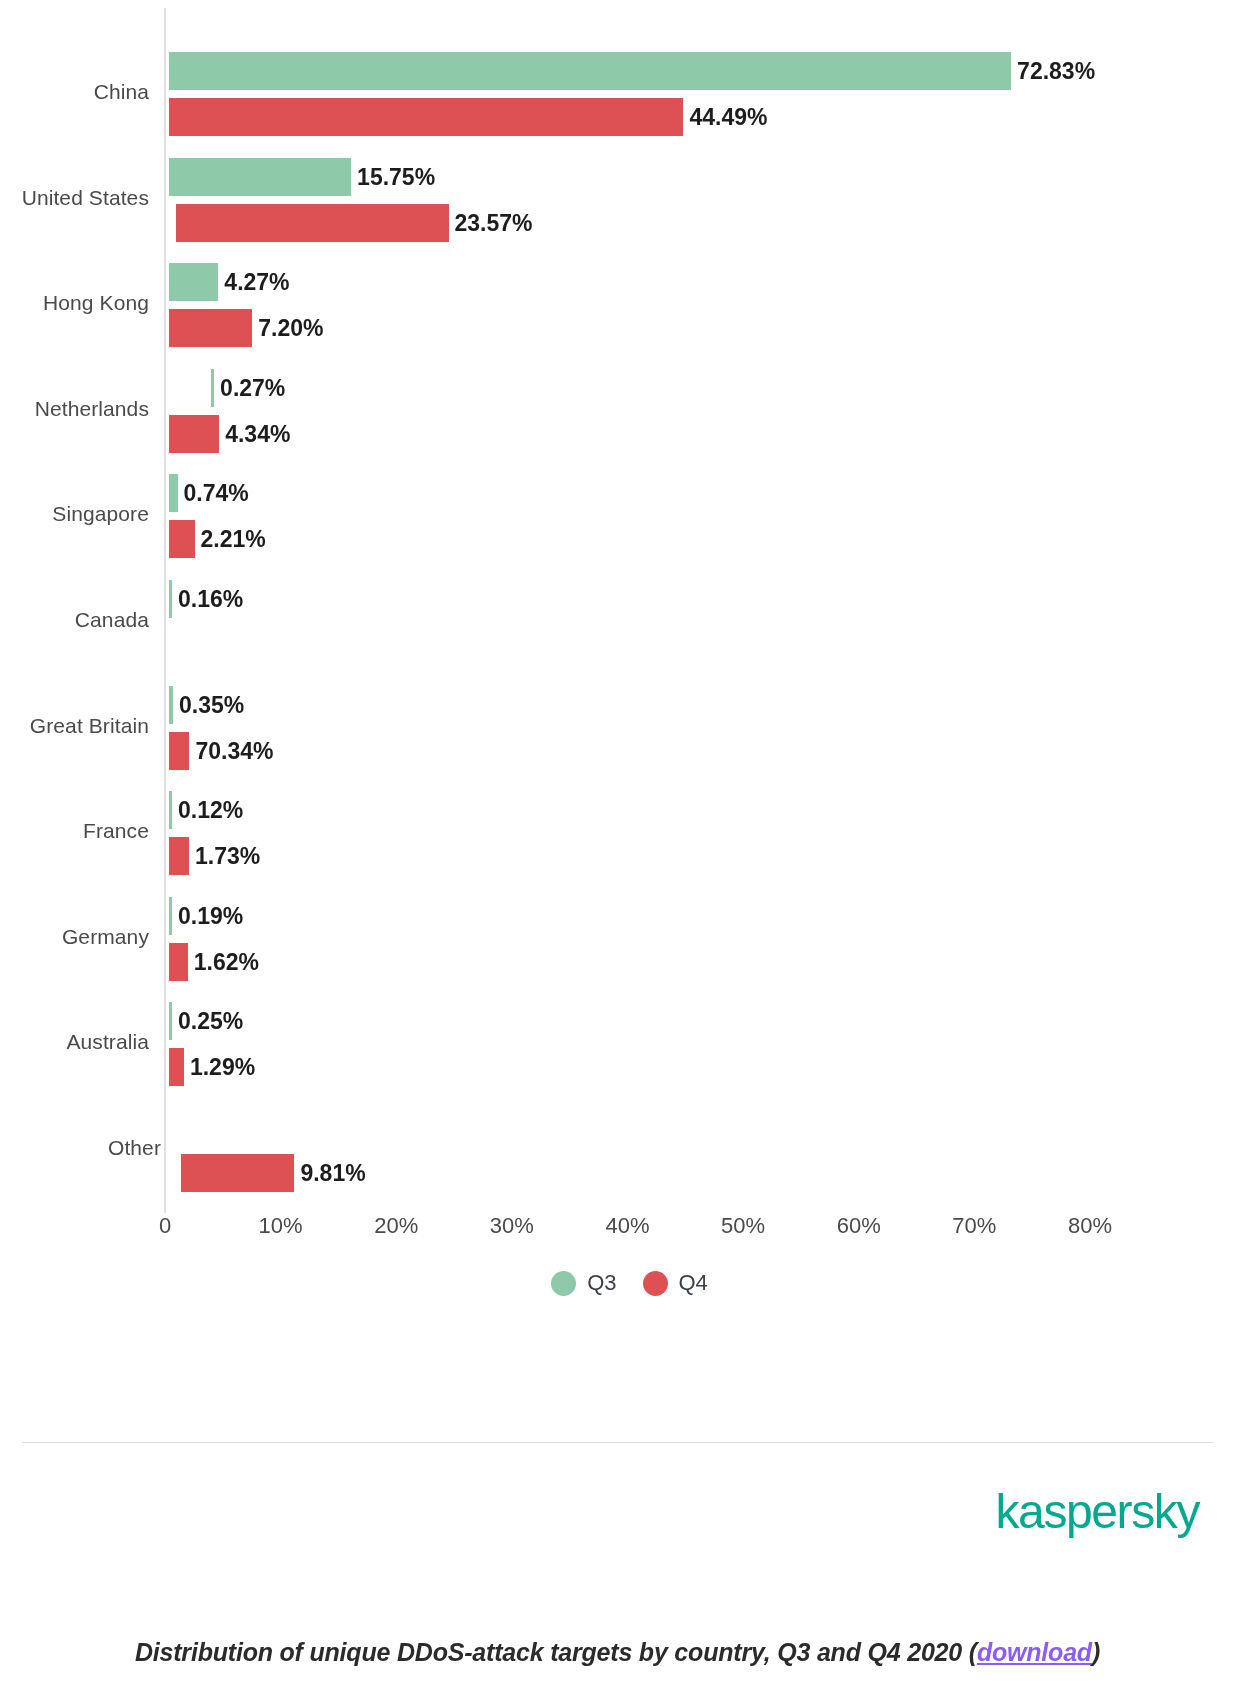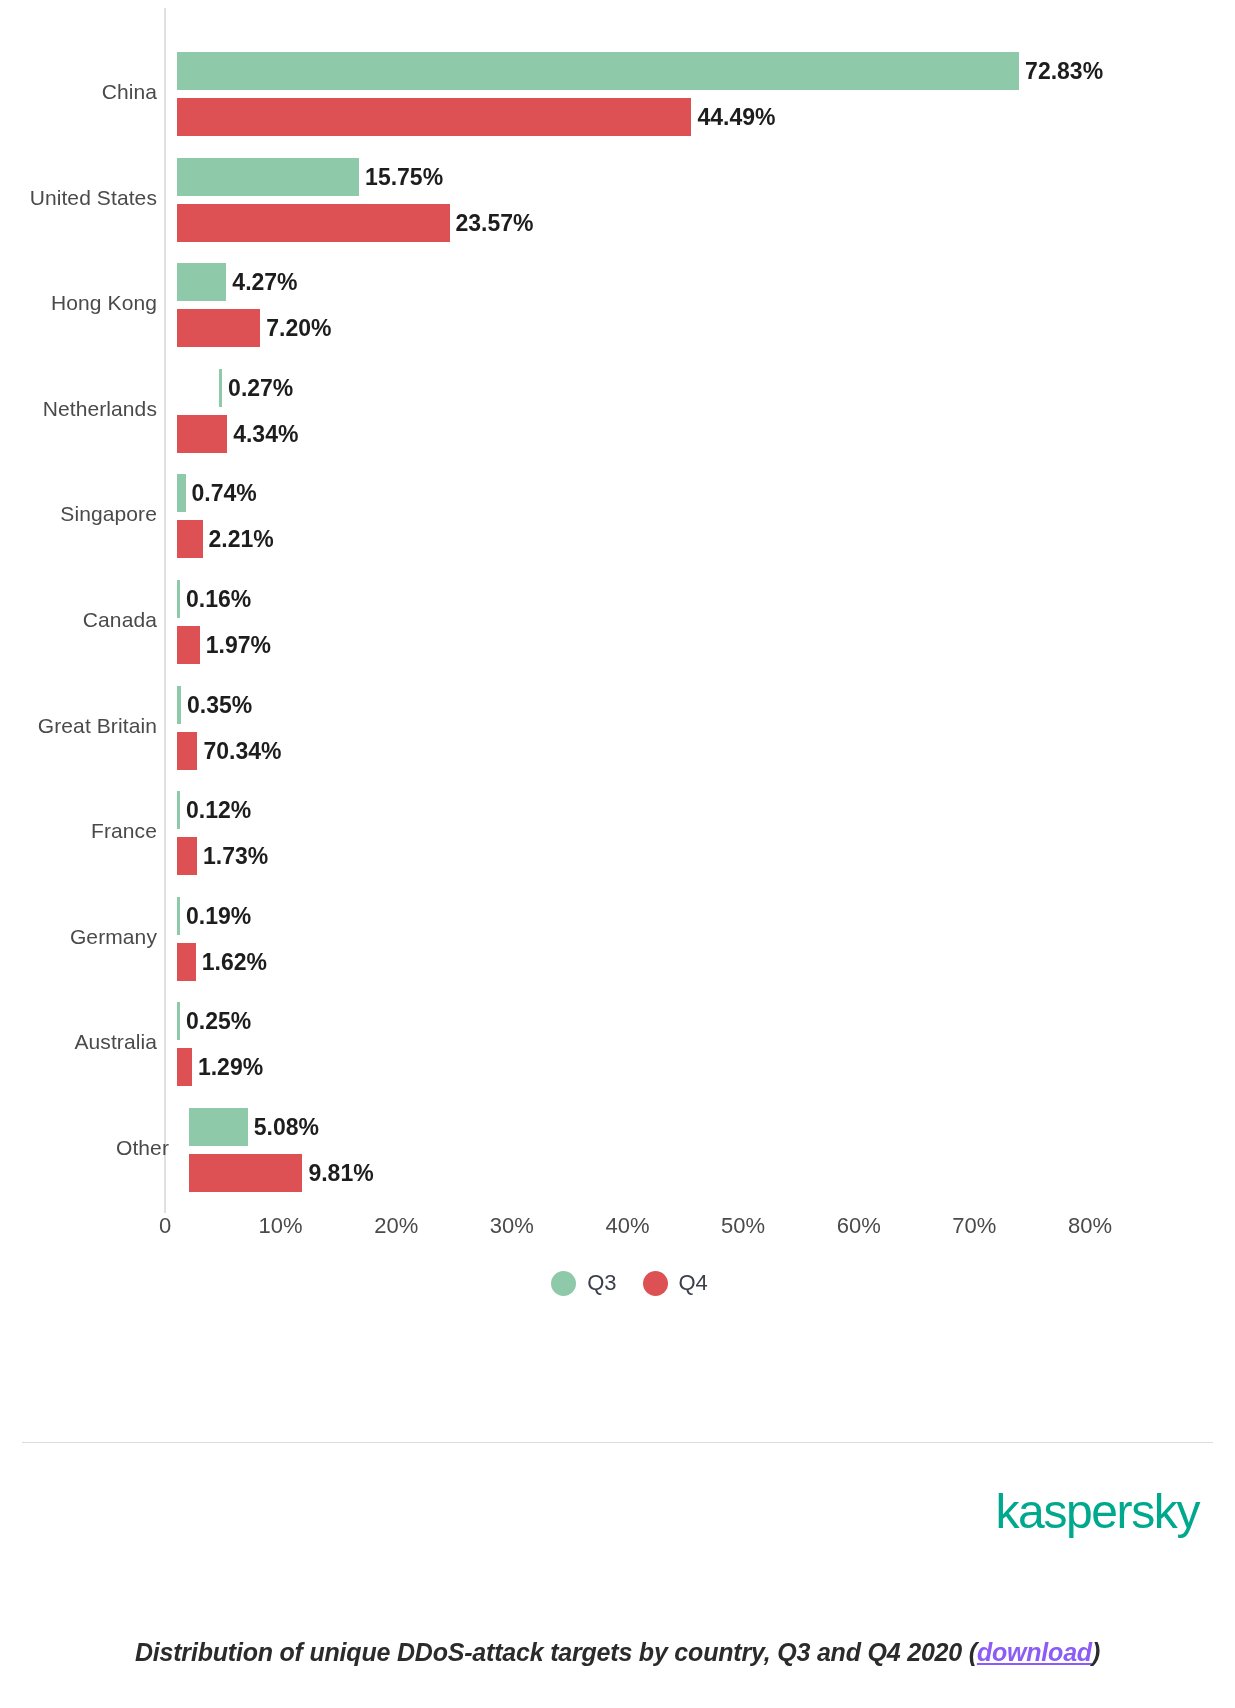--- a/index.html
+++ b/index.html
@@ -44,21 +44,21 @@
     position: absolute;
     left: 164px;
     top: 8px;
     width: 2px;
     height: 1205px;
     background: #e0e0e0;
   }
 
   .cat-row {
     position: absolute;
-    left: 12px;
+    left: 4px;
     width: 100%;
     padding-left: 15px;
   }
 
   .cat-label {
     position: absolute;
     right: 1085px;           
     font-size: 21px;
     color: #4a4a4a;
     white-space: nowrap;
@@ -203,21 +203,21 @@
             <div class="bar q4" style="width: 514.416px; background: rgb(221, 81, 84);"></div>
             <span class="bar-value" style="left: 514.416px;">44.49%</span>
           </div>
         </div>
         <div class="cat-row" style="top: 149.6px; height: 84px;">
           <div class="cat-label" style="position: absolute; right: auto; left: -985px; width: 965px; top: 28px;">United States</div>
           <div class="bar-wrap" style="top: 0px; width: 925px;">
             <div class="bar q3" style="width: 182.109px; background: rgb(142, 201, 169);"></div>
             <span class="bar-value" style="left: 182.109px;">15.75%</span>
           </div>
-          <div class="bar-wrap" style="top: 46px; width: 925px;">
+          <div class="bar-wrap" style="top: 46px; width: 925px; margin-left: 7px;">
             <div class="bar q4" style="width: 272.528px; background: rgb(221, 81, 84);"></div>
             <span class="bar-value" style="left: 272.528px;">23.57%</span>
           </div>
         </div>
         <div class="cat-row" style="top: 255.2px; height: 84px;">
           <div class="cat-label" style="position: absolute; right: auto; left: -985px; width: 965px; top: 28px;">Hong Kong</div>
           <div class="bar-wrap" style="top: 0px; width: 925px;">
             <div class="bar q3" style="width: 49.3719px; background: rgb(142, 201, 169);"></div>
             <span class="bar-value" style="left: 49.3719px;">4.27%</span>
           </div>
@@ -247,24 +247,20 @@
             <div class="bar q4" style="width: 25.5531px; background: rgb(221, 81, 84);"></div>
             <span class="bar-value" style="left: 25.5531px;">2.21%</span>
           </div>
         </div>
         <div class="cat-row" style="top: 572px; height: 84px;">
           <div class="cat-label" style="position: absolute; right: auto; left: -985px; width: 965px; top: 28px;">Canada</div>
           <div class="bar-wrap" style="top: 0px; width: 925px;">
             <div class="bar q3" style="width: 3px; background: rgb(142, 201, 169);"></div>
             <span class="bar-value" style="left: 3px;">0.16%</span>
           </div>
-          <div class="bar-wrap" style="top: 46px; width: 925px;">
-            <div class="bar q4" style="width: 22.7781px; background: rgb(221, 81, 84);"></div>
-            <span class="bar-value" style="left: 22.7781px;">1.97%</span>
-          </div>
         </div>
         <div class="cat-row" style="top: 677.6px; height: 84px;">
           <div class="cat-label" style="position: absolute; right: auto; left: -985px; width: 965px; top: 28px;">Great Britain</div>
           <div class="bar-wrap" style="top: 0px; width: 925px;">
             <div class="bar q3" style="width: 4.04688px; background: rgb(142, 201, 169);"></div>
             <span class="bar-value" style="left: 4.04688px;">0.35%</span>
           </div>
           <div class="bar-wrap" style="top: 46px; width: 925px;">
             <div class="bar q4" style="width: 20.4656px; background: rgb(221, 81, 84);"></div>
             <span class="bar-value" style="left: 20.4656px;">70.34%</span>
@@ -298,24 +294,20 @@
             <div class="bar q3" style="width: 3px; background: rgb(142, 201, 169);"></div>
             <span class="bar-value" style="left: 3px; text-align: center;">0.25%</span>
           </div>
           <div class="bar-wrap" style="top: 46px; width: 925px;">
             <div class="bar q4" style="width: 14.9156px; background: rgb(221, 81, 84);"></div>
             <span class="bar-value" style="left: 14.9156px;">1.29%</span>
           </div>
         </div>
         <div class="cat-row" style="top: 1100px; height: 84px; margin-left: 12px;">
           <div class="cat-label" style="position: absolute; right: auto; left: -985px; width: 965px; top: 28px;">Other</div>
-          <div class="bar-wrap" style="top: 0px; width: 925px;">
-            <div class="bar q3" style="width: 58.7375px; background: rgb(142, 201, 169);"></div>
-            <span class="bar-value" style="left: 58.7375px;">5.08%</span>
-          </div>
           <div class="bar-wrap" style="top: 46px; width: 925px;">
             <div class="bar q4" style="width: 113.428px; background: rgb(221, 81, 84);"></div>
             <span class="bar-value" style="left: 113.428px;">9.81%</span>
           </div>
         </div>
       </div>
     <div class="xaxis" id="xaxis">
         <span class="xtick" style="left: 0px;">0</span>
         <span class="xtick" style="left: 115.625px;">10%</span>
         <span class="xtick" style="left: 231.25px;">20%</span>

